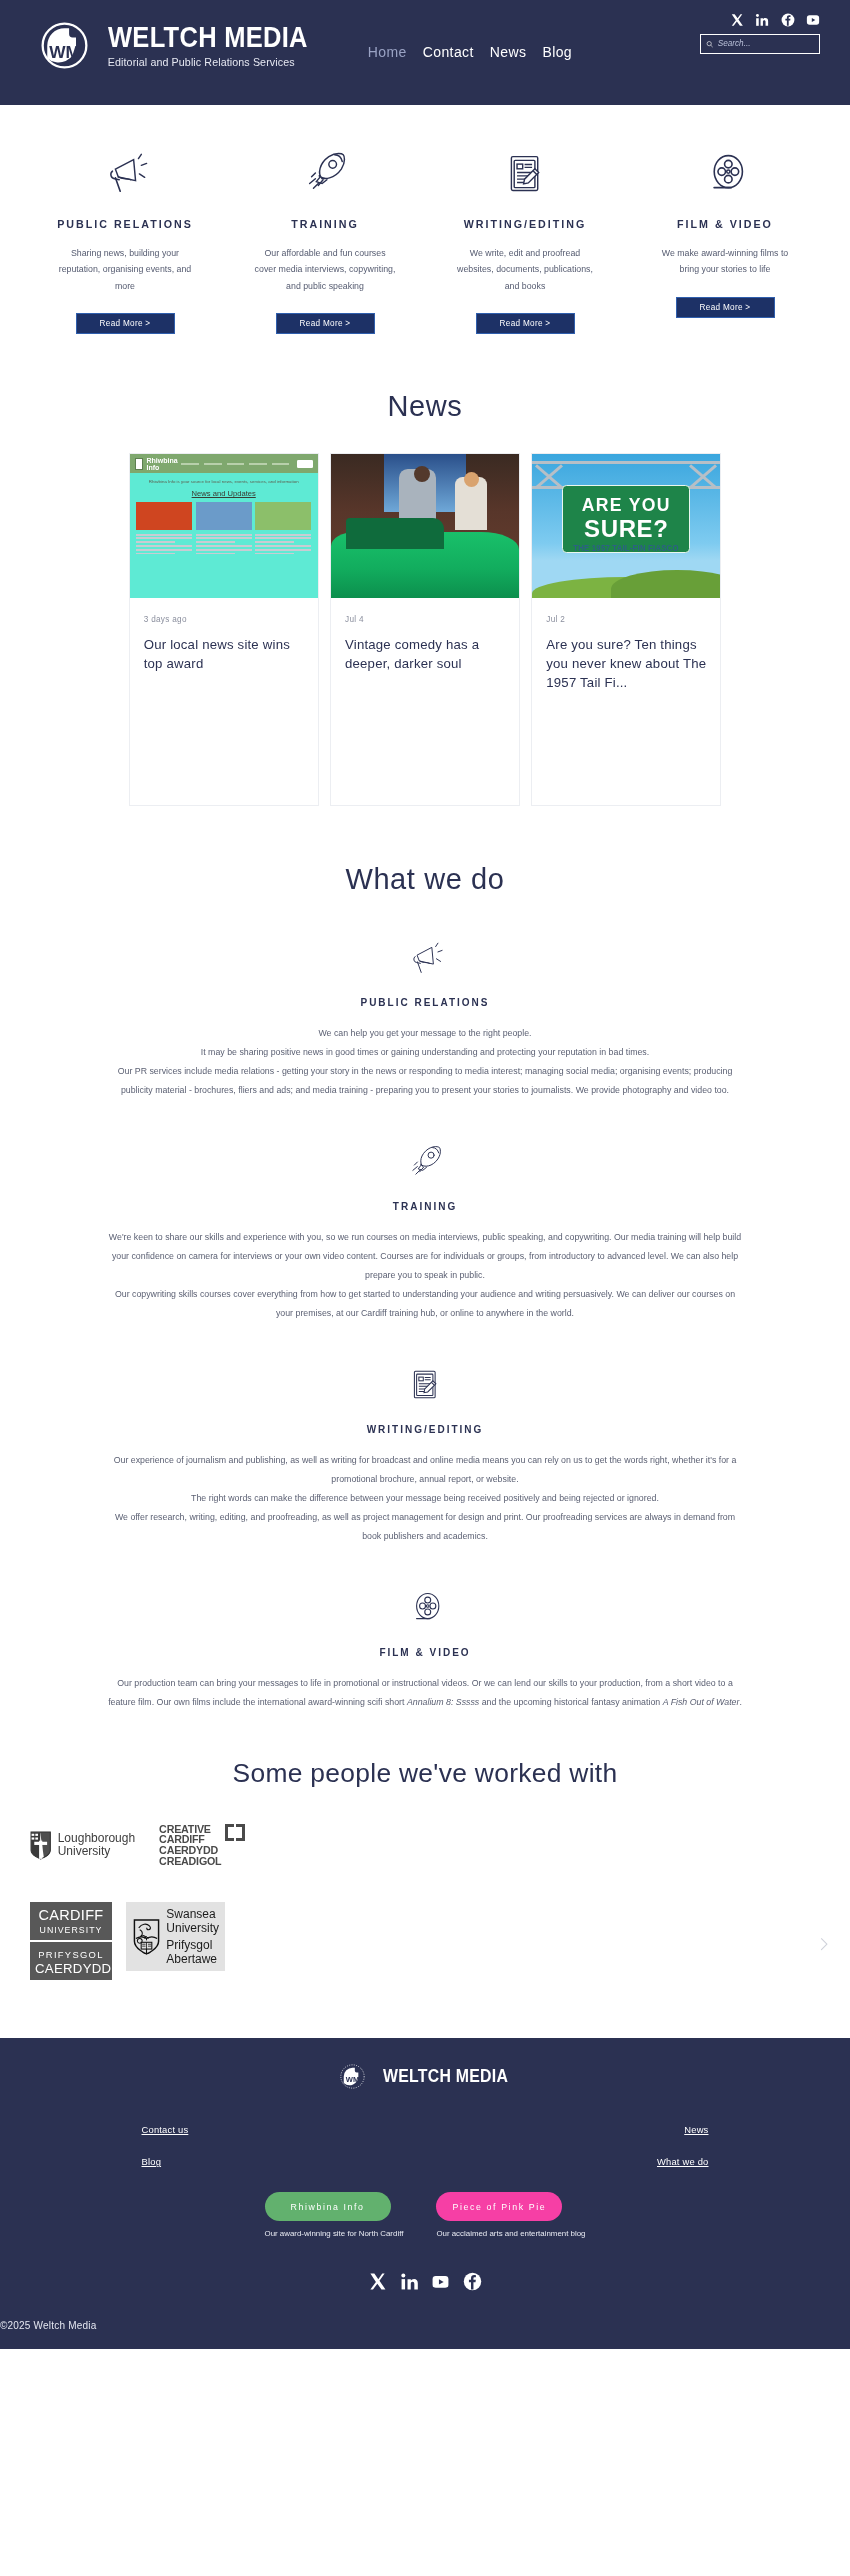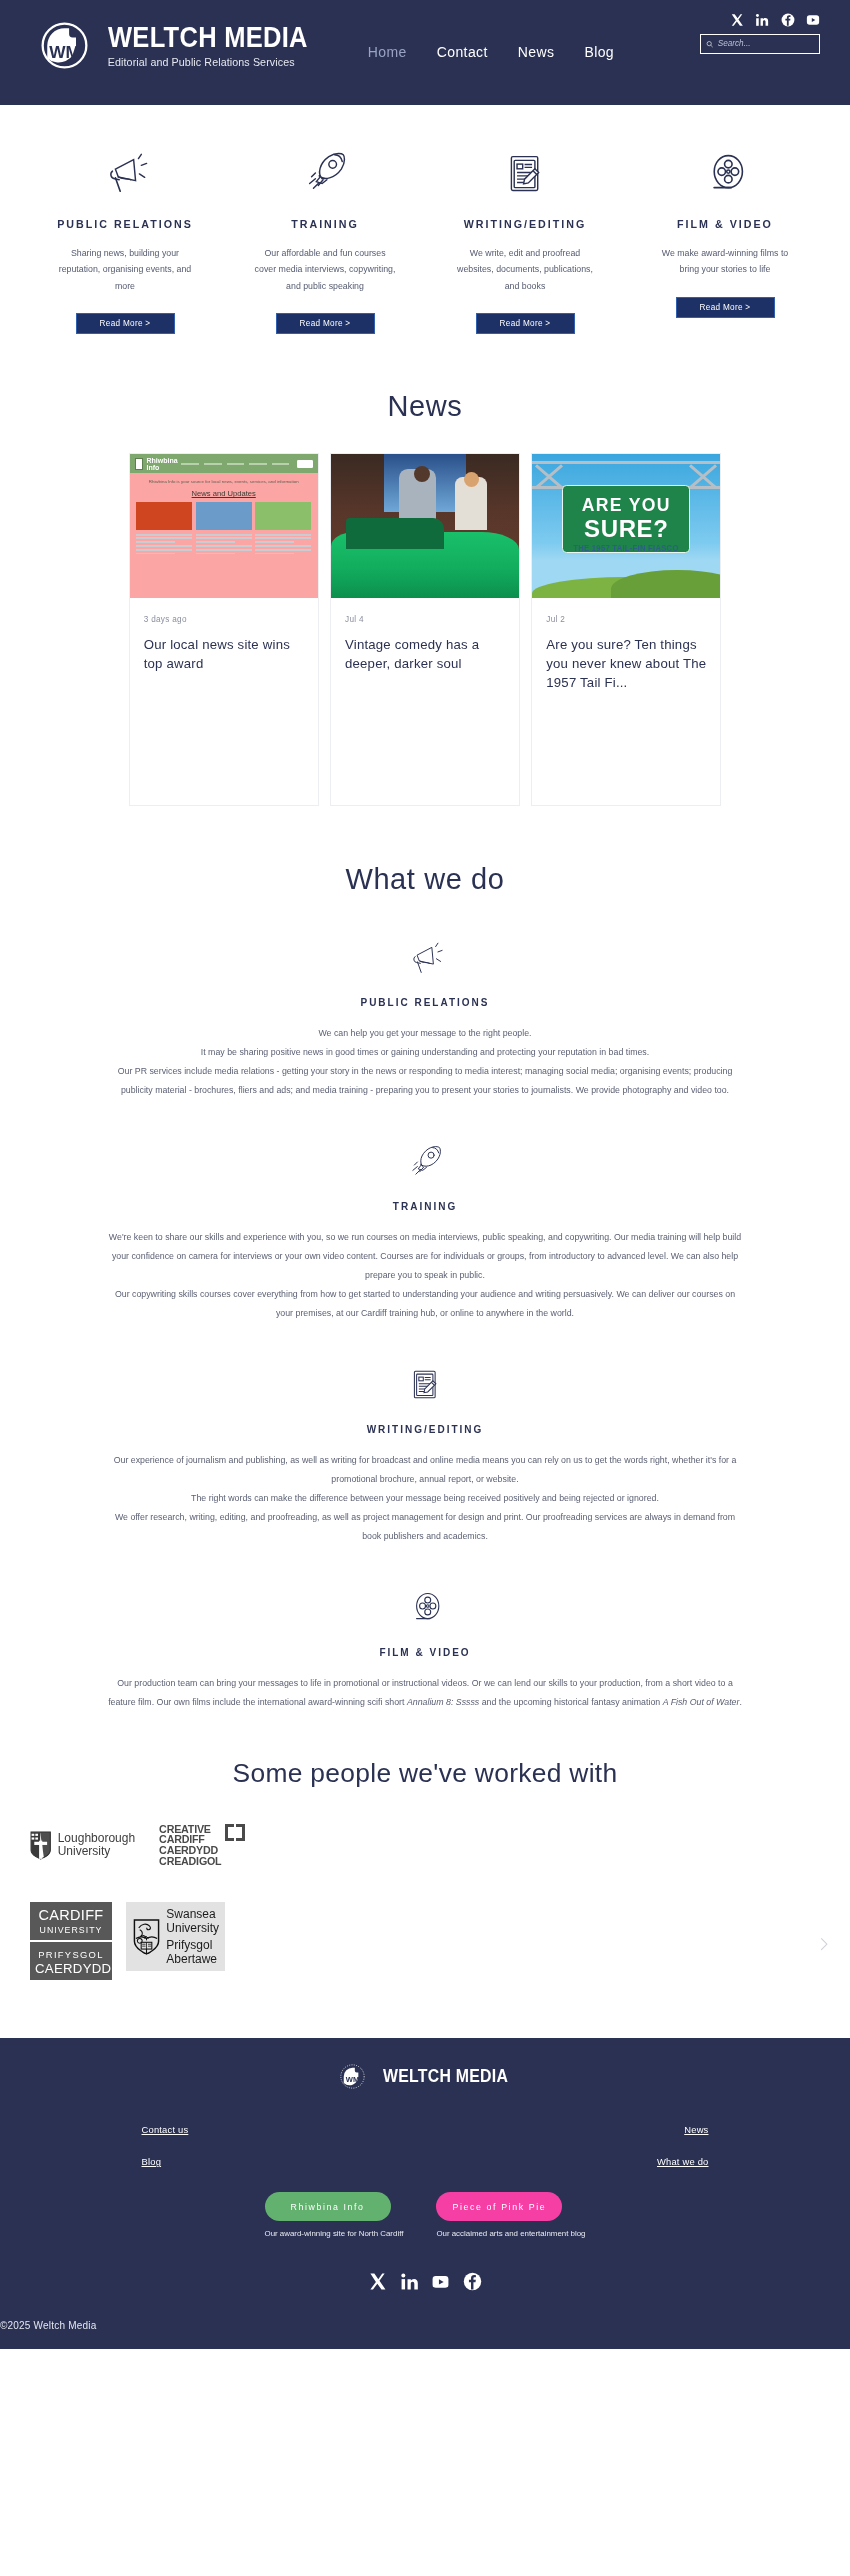--- a/index.html
+++ b/index.html
@@ -39,21 +39,21 @@
     font-size: 10.7px;
     color: #e6e8f2;
     margin-top: 3.8px;
     letter-spacing: 0.1px;
     font-weight: 300;
   }
   .nav-wrap {
     margin-left: 33px;
     display: flex;
     align-items: center;
-    gap: 30px;
+    gap: 16px;
     margin-top: 33px;
   }
   .nav-link {
     color: #ffffff;
     font-size: 14px;
     letter-spacing: 0.4px;
     text-decoration: none;
     font-weight: 300;
     cursor: pointer;
   }
@@ -169,21 +169,21 @@
   .news-title {
     margin-top: 11.3px;
     font-size: 13.2px;
     line-height: 1.45;
     color: #2b3152;
     font-weight: 400;
     letter-spacing: 0.2px;
   }
 
   
-  .t1 { background: #fca5a5; }
+  .t1 { background: #5eead4; }
   .t1 .bar { height: 19px; background: #7fa86e; display: flex; align-items: center; padding: 0 5px; gap: 3.8px; }
   .t1 .bar .lg { width: 14px; height: 11.3px; background: #fff; border:0.6px solid #5d7f50;}
   .t1 .bar .nm { color: #fff; font-size: 7px; font-weight: 600; }
   .t1 .bar .menu { flex:1; display:flex; gap:5px; justify-content:flex-end; padding-right:3.8px; }
   .t1 .bar .menu i { display:block; height:2.5px; width:17.6px; background:#b8d0ab; }
   .t1 .bar .sr { width: 31.5px; height: 8.2px; background: #fff; border-radius:1.3px; }
   .t1 .tag { text-align:center; font-size:4.4px; color:#5d6150; padding:5.7px 6.3px 2.5px; }
   .t1 .hd { text-align:center; font-size:7.6px; color:#3a3d33; text-decoration: underline; margin: 2.5px 0 3.8px;}
   .t1 .tiles { display:flex; gap:3.1px; padding: 0 6.3px;}
   .t1 .tiles > div { flex:1; height:28px; }

